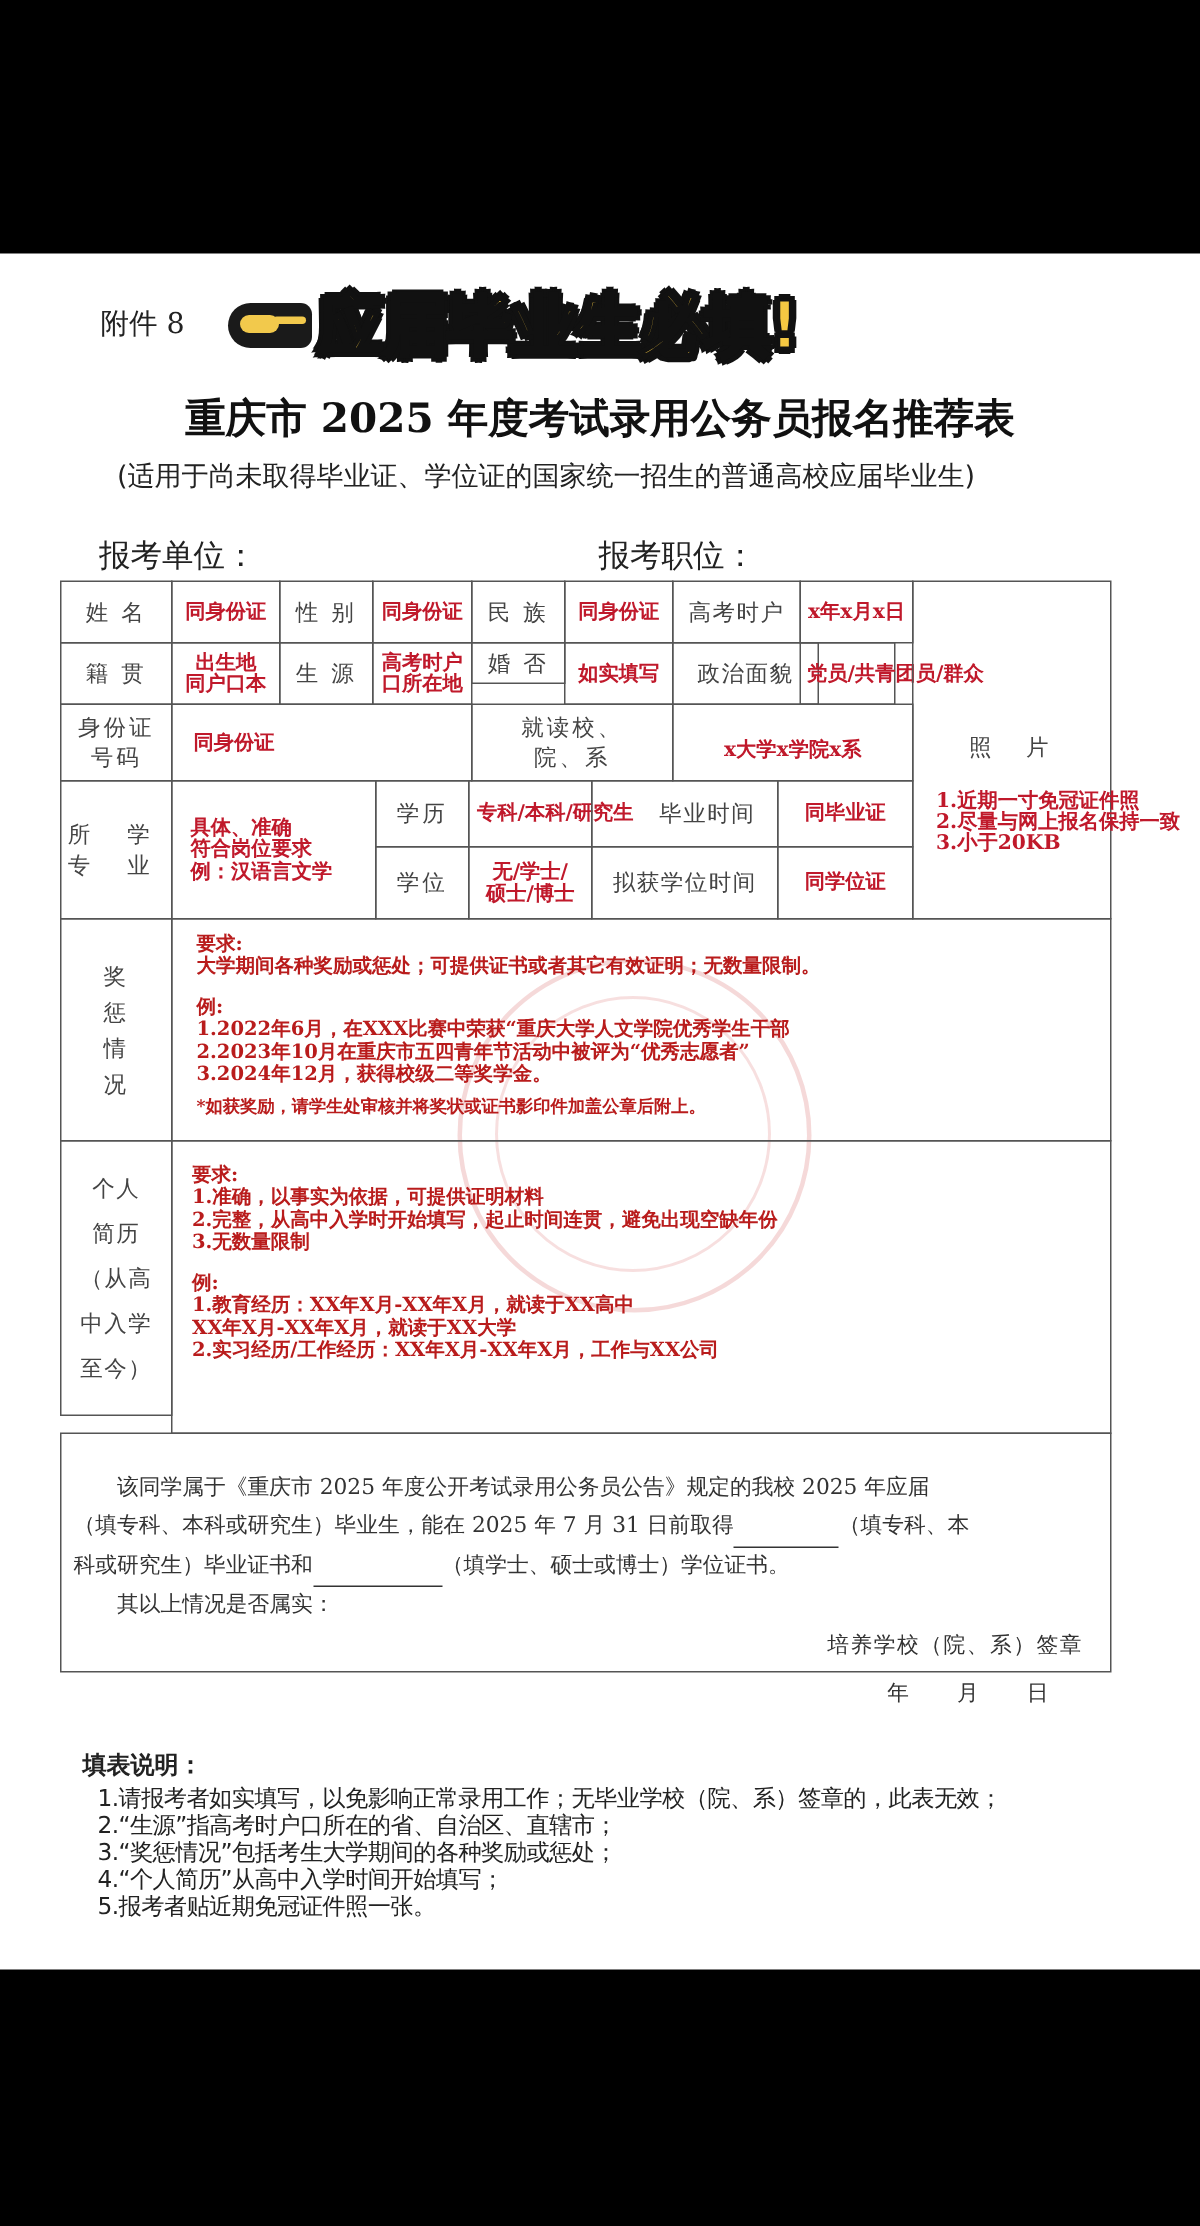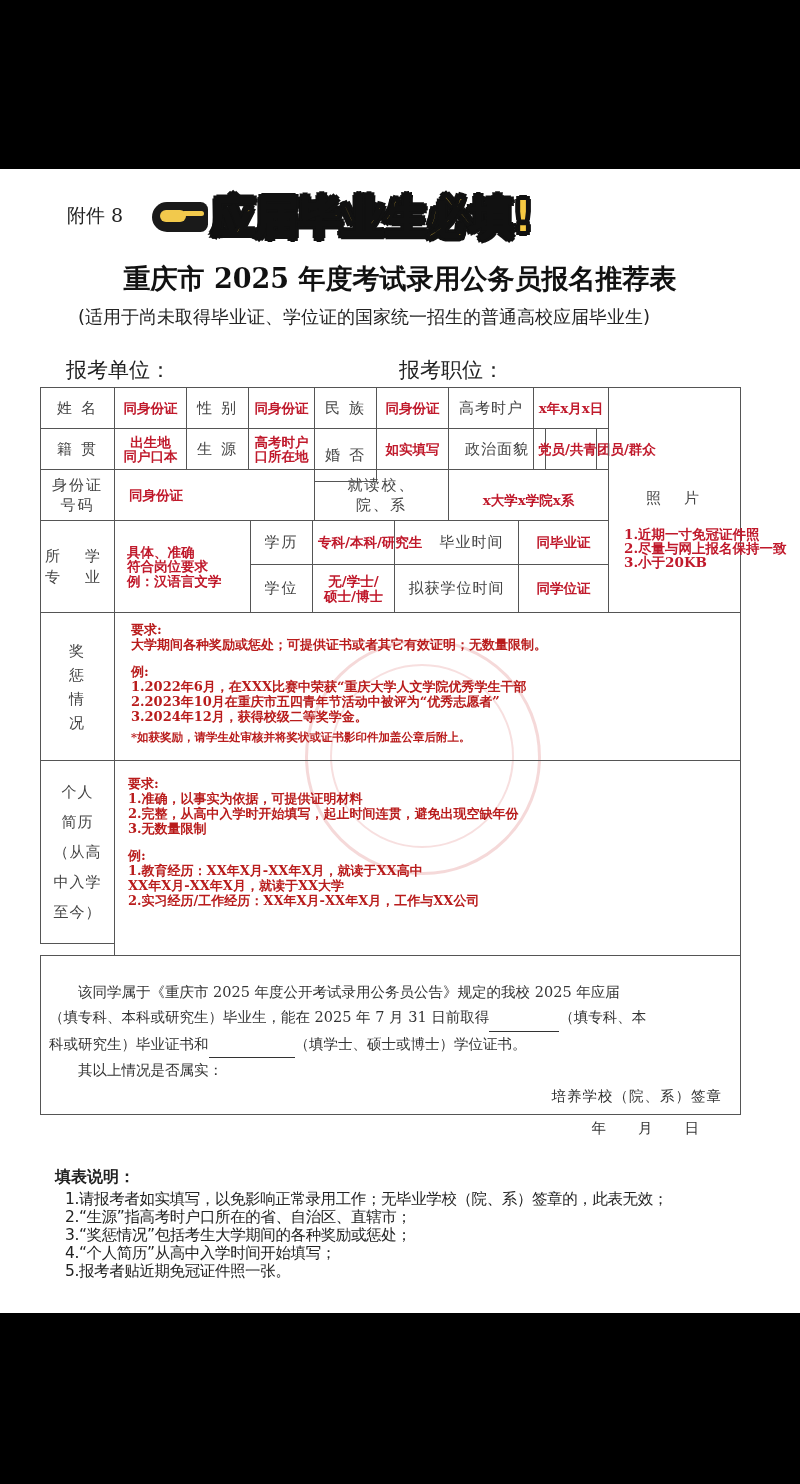--- a/index.html
+++ b/index.html
@@ -90,21 +90,21 @@
       <span>出生地</span>
         <span>同户口本</span>
     </div>
     <div class="cell lbl" style="left:186px;top:259px;width:63px;height:42px;">
         <span>生 源</span>
       </div>
     <div class="cell red" style="left:248px;top:259px;width:67px;height:42px;flex-direction:column;">
       <span>高考时户</span>
         <span>口所在地</span>
     </div>
-    <div class="cell lbl" style="left:314px;top:259px;width:63px;height:54px;">
+    <div class="cell lbl" style="left:314px;top:259px;width:63px;height:28px;">
         <span>婚 否</span>
       </div>
     <div class="cell red" style="left:376px;top:259px;width:73px;height:42px;">
         <span>如实填写</span>
       </div>
     <div class="cell lbl" style="left:448px;top:259px;width:98px;height:42px;letter-spacing:1px;">
         <span>政治面貌</span>
       </div>
     <div class="cell red" style="left:533px;top:259px;width:64px;height:42px;justify-content:flex-start;overflow:visible;white-space:nowrap;padding-left:4px;">
         <span>党员/共青团员/群众</span>

